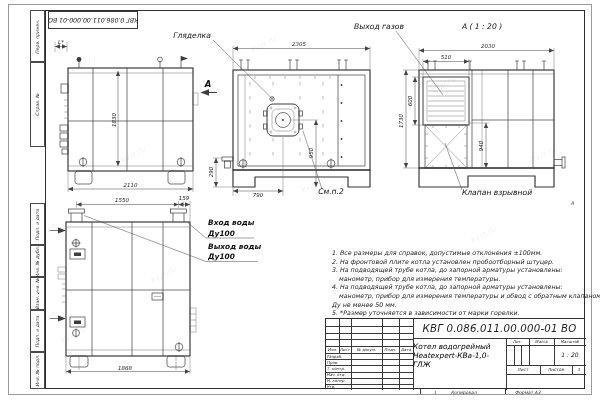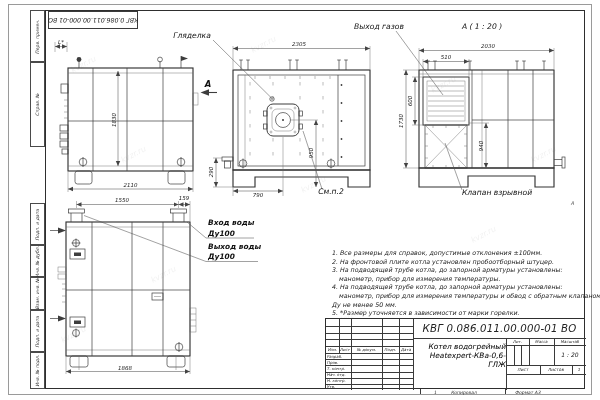--- a/index.html
+++ b/index.html
@@ -19,21 +19,21 @@
   .ind{padding-left:7px;}
   
   #tb{left:325px;top:318px;width:260px;height:71px;border:1.3px solid #2e2e2e;box-sizing:border-box;background:#fff;}
   .hl{position:absolute;height:0;border-top:0.7px solid #3a3a3a;}
   .vl{position:absolute;width:0;border-left:0.7px solid #3a3a3a;}
   .cell{position:absolute;display:flex;align-items:center;justify-content:center;color:#222;}
   .c-l{justify-content:flex-start;}
   .f39{font-size:3.9px;font-style:italic;}
   .f45{font-size:4.3px;font-style:italic;}
   .doc-num{font-size:10.2px;font-style:italic;letter-spacing:.2px;}
-  .nm{font-size:7.4px;font-style:italic;line-height:9px;text-align:right;}
+  .nm{font-size:7.4px;font-style:italic;line-height:9px;text-align:left;}
   .scale-v{font-size:6px;font-style:italic;}
   .brand{font-weight:700;font-size:10px;color:#fff;-webkit-text-stroke:0.7px #1a1a1a;letter-spacing:.5px;}
   .cap{font-size:3.2px;line-height:3.8px;color:#333;font-style:italic;}
   .strip-txt{font-size:4.5px;font-style:italic;color:#333;text-align:center;}
   .wm{position:absolute;font-size:8px;color:rgba(120,120,120,.10);transform:rotate(-28deg);font-style:italic;}
   .zone{font-size:5px;font-style:italic;color:#555;}
   
   .ln{stroke:#3d3d3d;stroke-width:.7;fill:none}
   .tk{stroke:#333;stroke-width:1.15;fill:none}
   .tn{stroke:#6a6a6a;stroke-width:.45;fill:none}
@@ -450,21 +450,21 @@
     <div class="cell c-l f39" style="left:1px;top:40.2px;width:24px;height:6.2px">Пров.</div>
     <div class="cell c-l f39" style="left:1px;top:46.3px;width:24px;height:6.2px">Т. контр.</div>
     <div class="cell c-l f39" style="left:1px;top:52.5px;width:24px;height:6.2px">Нач. отд.</div>
     <div class="cell c-l f39" style="left:1px;top:58.7px;width:24px;height:6.2px">Н. контр.</div>
     <div class="cell c-l f39" style="left:1px;top:64.8px;width:24px;height:6.2px">Утв.</div>
 
     <div class="cell doc-num" style="left:87px;top:0;width:173px;height:19px">КВГ 0.086.011.00.000-01 ВО</div>
 
     <div class="abs" style="left:87px;top:19px;width:93px;height:52px">
       <div class="nm" style="padding-top:4px">Котел водогрейный</div>
-      <div class="nm">Heatexpert-КВа-0,6-ГЛЖ</div>
+      <div class="nm">Heatexpert-КВа-1,0-ГЛЖ</div>
     </div>
 
     <div class="cell f39" style="left:180px;top:19px;width:23px;height:6.5px">Лит.</div>
     <div class="cell f39" style="left:203px;top:19px;width:25px;height:6.5px">Масса</div>
     <div class="cell f39" style="left:228px;top:19px;width:32px;height:6.5px">Масштаб</div>
     <div class="cell scale-v" style="left:228px;top:25.5px;width:32px;height:20.5px">1 : 20</div>
 
     <div class="cell f45" style="left:180px;top:46px;width:34px;height:9px">Лист</div>
     <div class="cell f45" style="left:214px;top:46px;width:32px;height:9px">Листов</div>
     <div class="cell f45" style="left:246px;top:46px;width:14px;height:9px">1</div>

